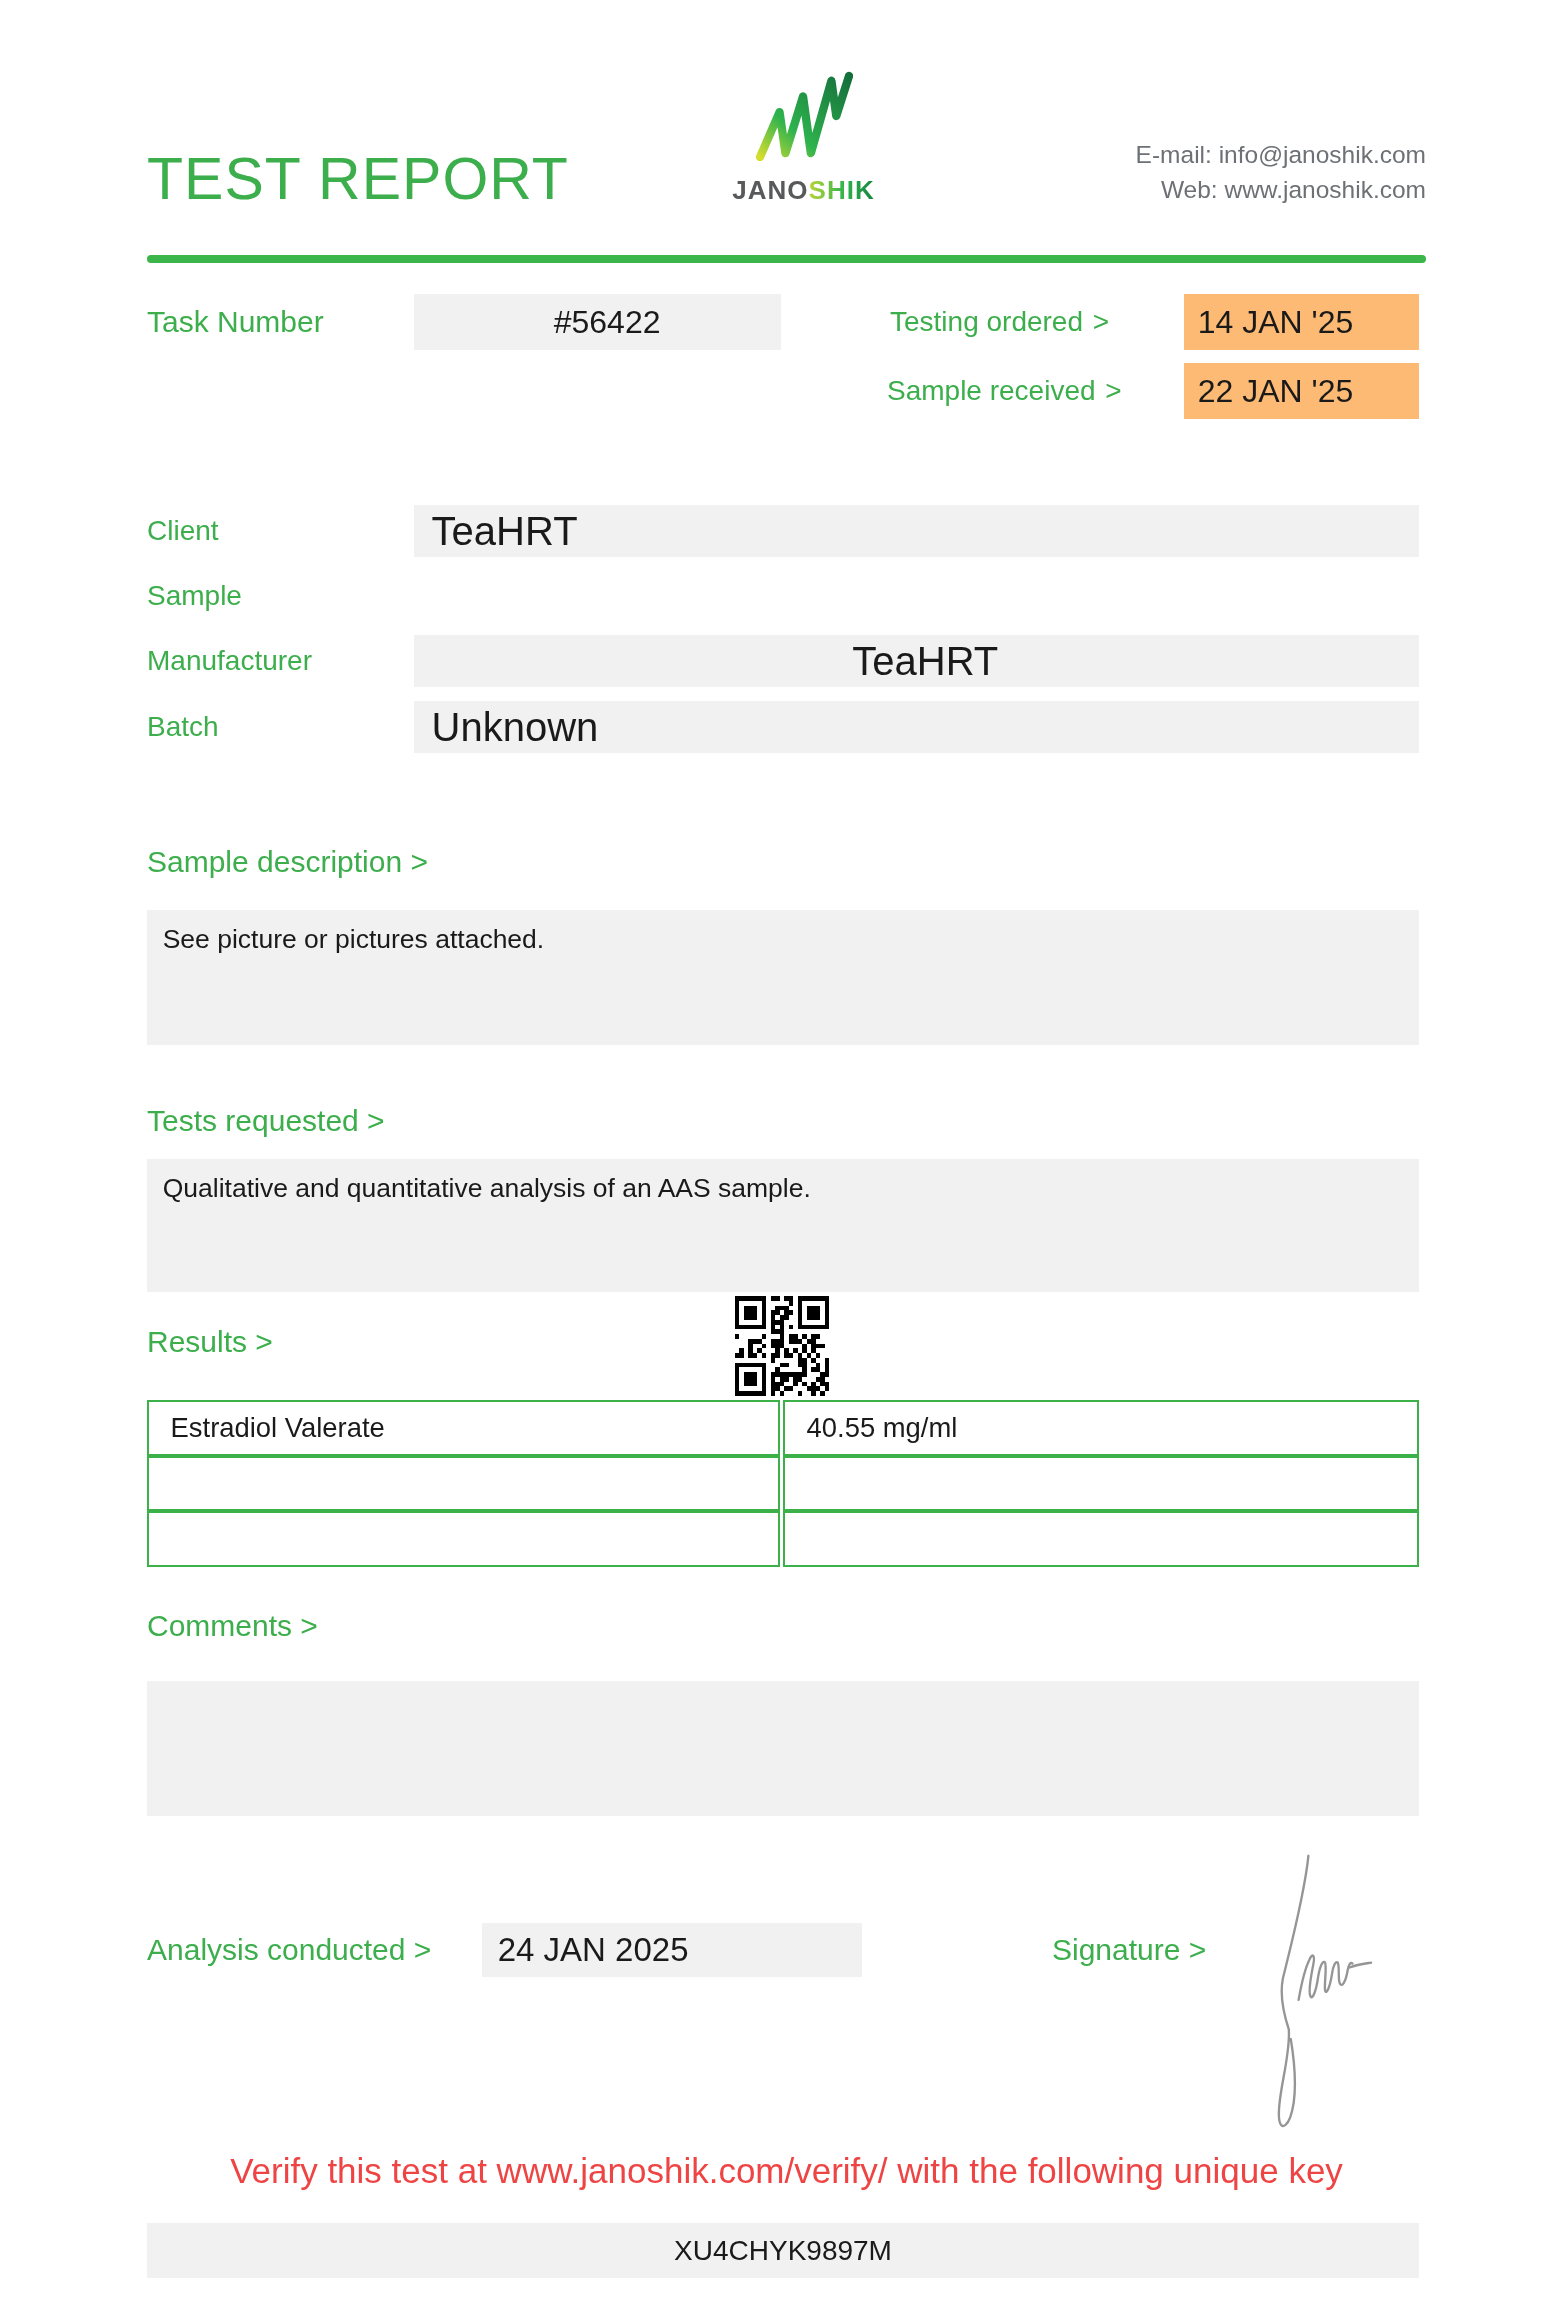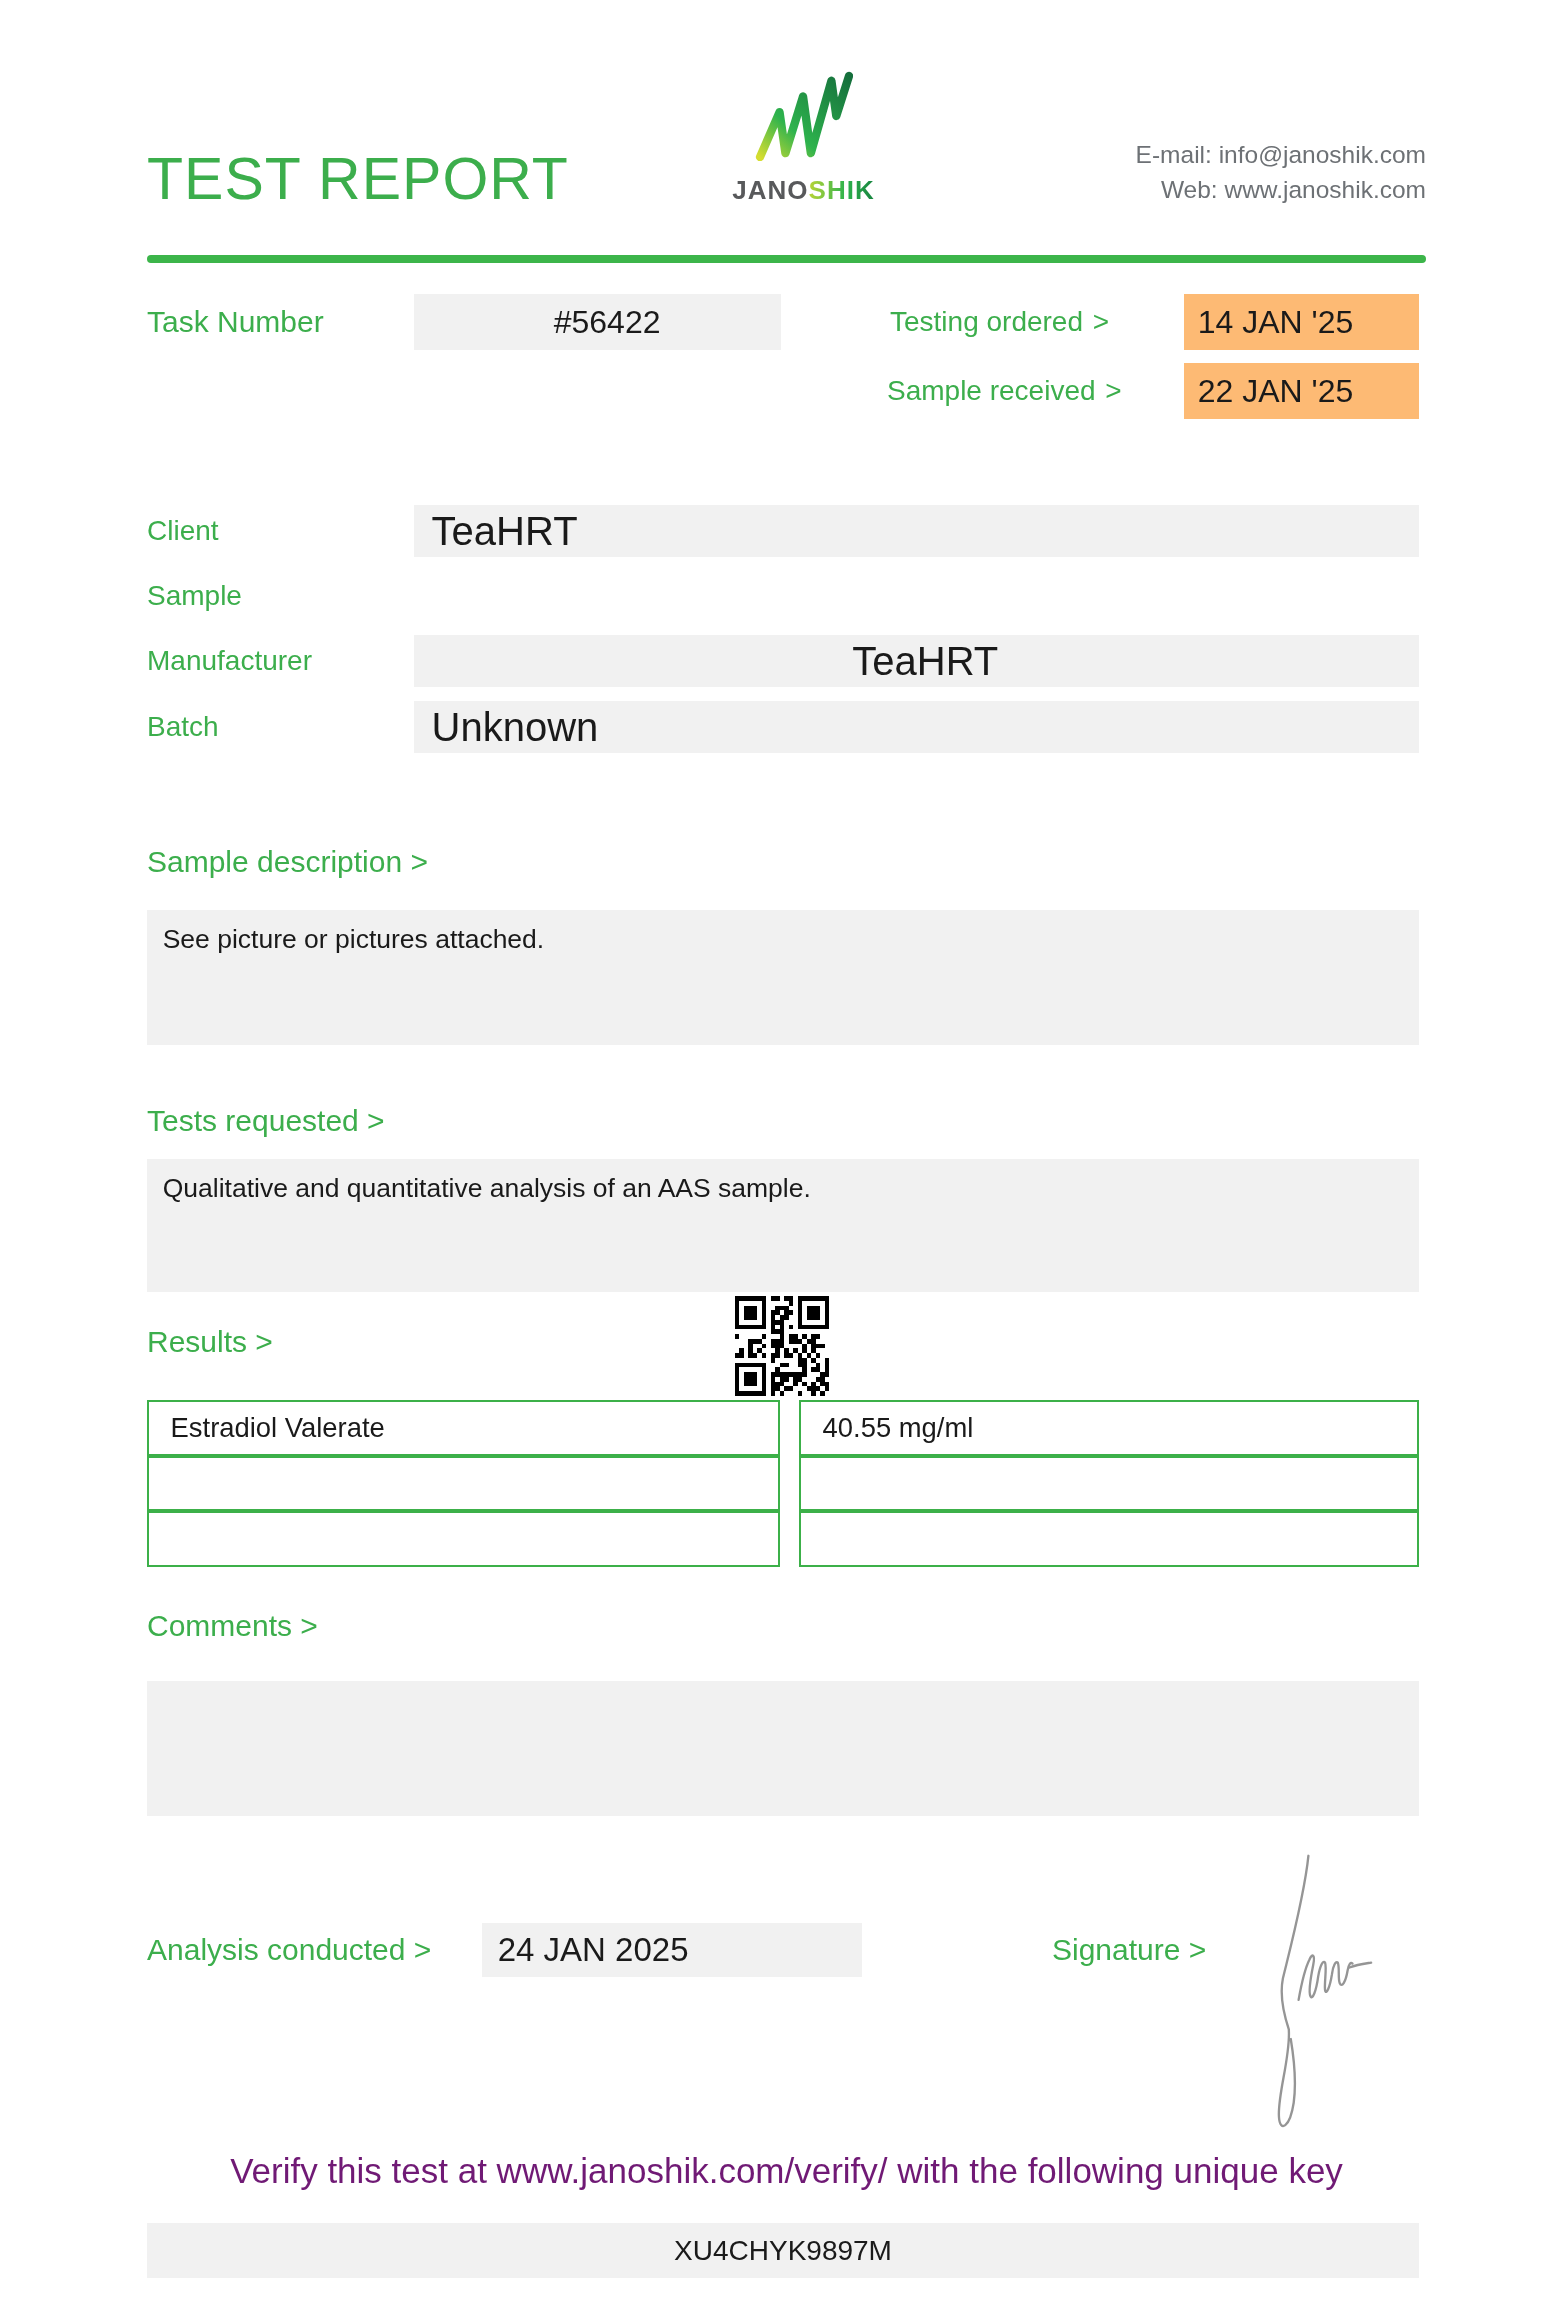--- a/index.html
+++ b/index.html
@@ -69,40 +69,40 @@
   }
   .a-sampledesc{top:910px;height:135px;}
   .a-tests{top:1159px;height:133px;}
   .a-comments{top:1681px;height:135px;}
 
   
   .qr{position:absolute;left:735px;top:1296px;width:94px;height:100px;}
 
   
   .results-table{position:absolute;left:147px;right:149px;top:1400px;}
-  .t-row{display:flex;gap:19px;margin-bottom:0;}
+  .t-row{display:flex;gap:3px;margin-bottom:0;}
   .t-cell{border:2.5px solid #3cb049;box-sizing:border-box;background:#fff;
     font-size:27.4px;display:flex;align-items:center;padding-left:21.6px;}
   .t-cell.c1{width:633px;}
   .t-cell.c2{flex:1;}
   .t-row.h57 .t-cell{height:56px;}
   .t-row.h54 .t-cell{height:55px;}
 
   
   .analysis-label{position:absolute;left:147px;top:1923px;height:54px;line-height:54px;font-size:30px;color:#3cae4c;}
   .analysis-box{
     position:absolute;left:482px;top:1923px;width:380px;height:54px;background:#f1f1f1;
     line-height:54px;font-size:33px;padding-left:15.7px;box-sizing:border-box;
   }
   .sig-label{position:absolute;left:1052px;top:1923px;height:54px;line-height:54px;font-size:30px;color:#3cae4c;}
   .signature{position:absolute;left:1269px;top:1846px;width:216px;height:294px;}
 
   .verify-line{
     position:absolute;left:147px;right:142px;top:2151px;text-align:center;
-    font-size:35px;color:#701a75;white-space:nowrap;
+    font-size:35px;color:#ef4444;white-space:nowrap;
   }
   .key-box{
     position:absolute;left:147px;right:149px;top:2223px;height:55px;background:#f1f1f1;
     line-height:55px;font-size:28px;text-align:center;color:#1a1a1a;
   }
 </style>
 </head>
 <body>
 
 <div class="page">

